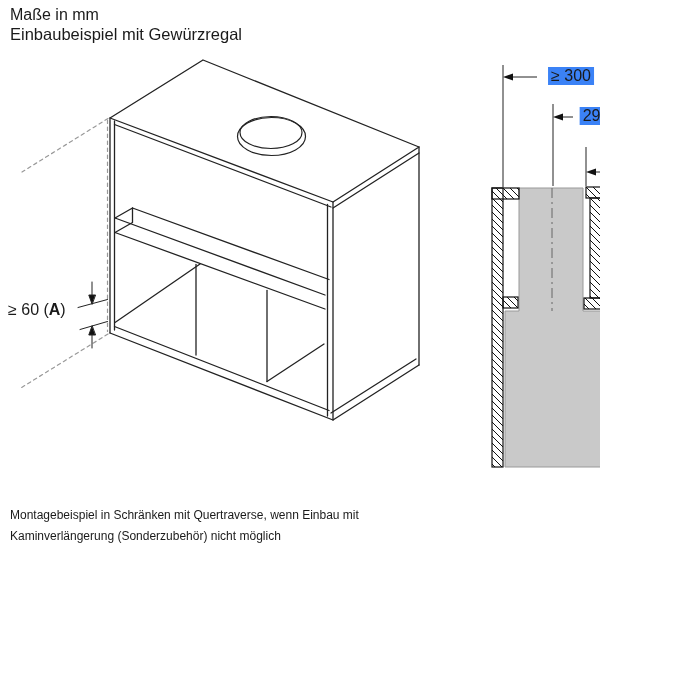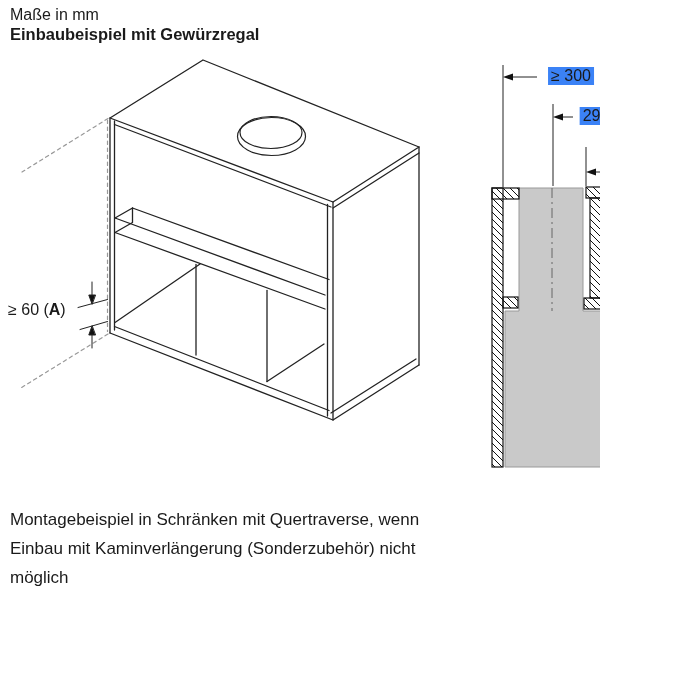--- a/index.html
+++ b/index.html
@@ -1,29 +1,29 @@
 <!DOCTYPE html>
 <html><head>
 <meta charset="utf-8">
 <style>
   html,body{margin:0;padding:0;background:#fff;}
   #canvas{position:relative;width:600px;height:700px;background:#ffffff;overflow:hidden;
           font-family:"Liberation Sans","DejaVu Sans",sans-serif;color:#1a1a1a;}
   #drawing{position:absolute;left:0;top:0;}
   .txt{position:absolute;white-space:pre;}
   .units-note{left:10px;top:6px;font-size:16px;}
-  .fig-title{left:10px;top:25px;font-size:16.5px;font-weight:bold;}
+  .fig-title{left:10px;top:25px;font-size:16.5px;font-weight:normal;}
   .dim-label{font-size:16px;background:#3b82f6;padding:0 3px;transform:translateX(-50%);}
   .dim-300{left:571px;top:67px;}
   .dim-192{left:596px;top:107px;}
   .dim-105{left:612px;top:145px;background:transparent;margin-left:12px;}
   .dim-60{left:8px;top:301px;font-size:16px;}
   .legend{left:10px;top:472px;font-size:17px;}
   .legend b{margin-right:5px;}
-  .paragraph{left:10px;top:505px;width:445px;font-size:17px;line-height:29px;white-space:normal;}
+  .paragraph{left:10px;top:505px;width:445px;font-size:12px;line-height:21px;white-space:normal;}
 </style>
 </head>
 <body>
 
 <div id="canvas">
 
   <svg id="drawing" width="700" height="700" viewBox="0 0 700 700">
     <defs>
       <pattern id="hatch" patternUnits="userSpaceOnUse" width="7" height="7">
         <path d="M-1,-1 L8,8" stroke="#111" stroke-width="1"></path>

